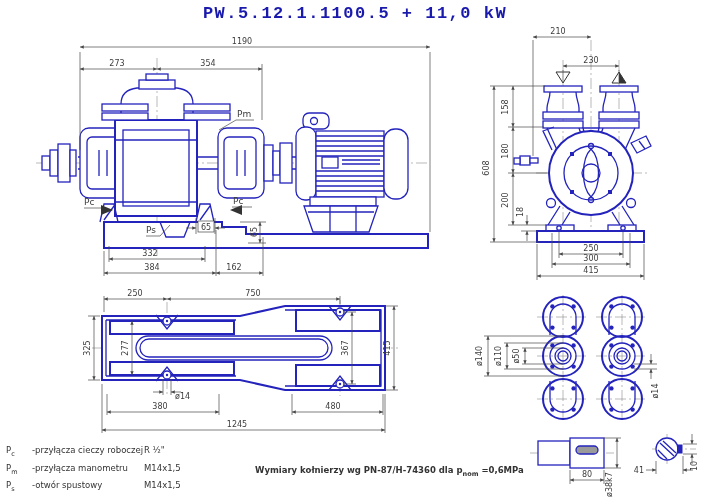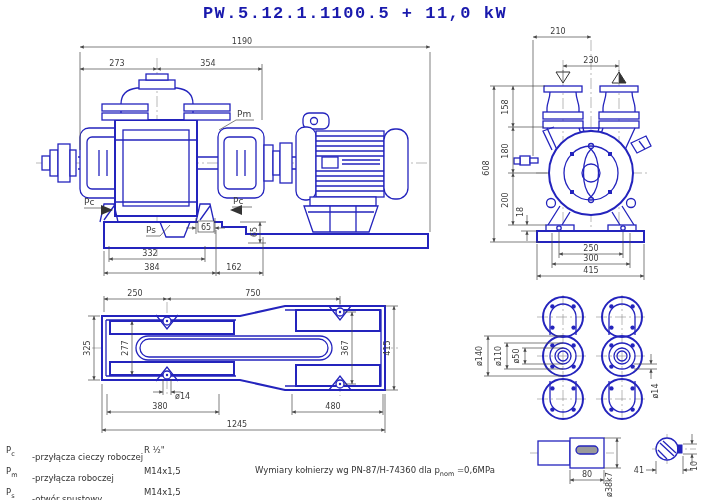--- a/index.html
+++ b/index.html
@@ -17,24 +17,24 @@
   .d{stroke:#474747;fill:none;stroke-width:0.7;}
   .df{fill:#333333;stroke:none;}
   .cl{stroke:#8a8a8a;fill:none;stroke-width:0.6;stroke-dasharray:11 3 2 3;}
   text.t{font:8px "DejaVu Sans",sans-serif;fill:#3c3c3c;text-anchor:middle;}
   text.tl{font:8px "DejaVu Sans",sans-serif;fill:#3c3c3c;text-anchor:start;}
   text.te{font:8px "DejaVu Sans",sans-serif;fill:#3c3c3c;text-anchor:end;}
   text.lab{font:9px "DejaVu Sans",sans-serif;fill:#3c3c3c;text-anchor:start;}
   #legend{position:absolute;left:6px;top:443px;font-size:8.5px;color:#333;}
   #legend .row{display:flex;line-height:14px;}
   #legend .sym{width:26px;}
-  #legend .desc{width:112px;margin-top:7px;}
+  #legend .desc{width:112px;}
   #legend sub{font-size:6.5px;}
   #footnote{position:absolute;left:243px;top:464px;font-size:8.5px;color:#333;line-height:12px;}
-  #footnote .l2{padding-left:12px;}
+  #footnote .l2{padding-left:12px;font-weight:bold;}
   #footnote sub{font-size:6.5px;}
 </style>
 </head>
 <body>
 
 <div id="stage">
 
   <div id="title">PW.5.12.1.1100.5  +  11,0 kW</div>
 
   <svg width="710" height="500" viewBox="0 0 710 500">
@@ -385,21 +385,21 @@
   </svg>
 
   <div id="legend">
     <div class="row">
       <span class="sym"><span>P</span><sub>c</sub></span>
       <span class="desc">-przyłącza cieczy roboczej</span>
       <span class="val">R ½"</span>
     </div>
     <div class="row">
       <span class="sym"><span>P</span><sub>m</sub></span>
-      <span class="desc">-przyłącza roboczej</span>
+      <span class="desc">-przyłącza manometru</span>
       <span class="val">M14x1,5</span>
     </div>
     <div class="row">
       <span class="sym"><span>P</span><sub>s</sub></span>
       <span class="desc">-otwór spustowy</span>
       <span class="val">M14x1,5</span>
     </div>
   </div>
 
   <div id="footnote">

